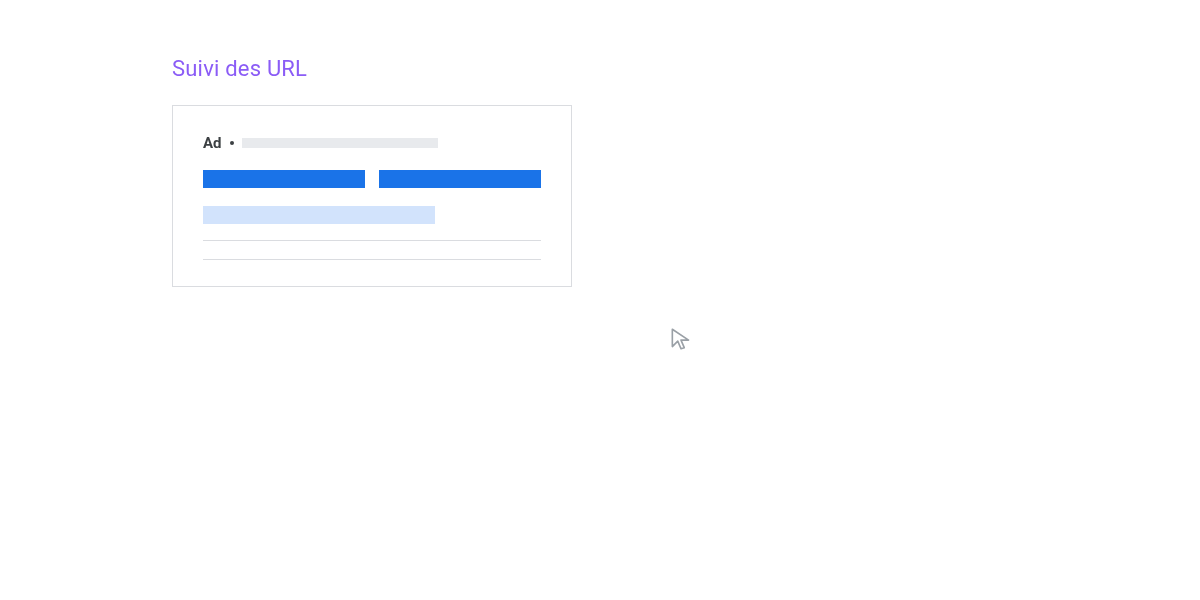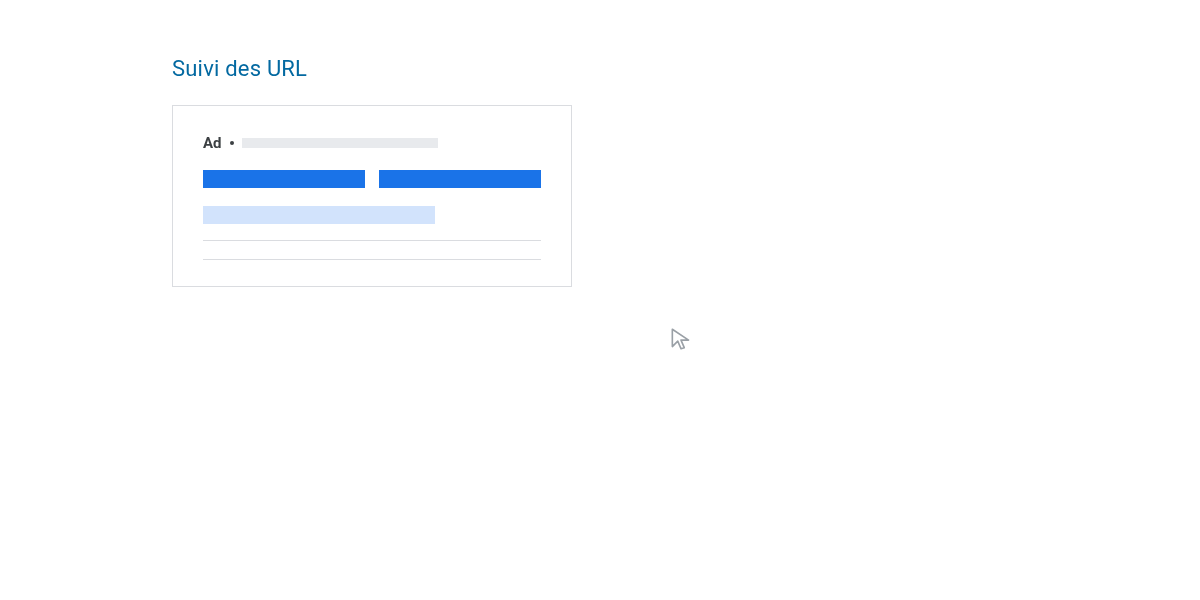--- a/index.html
+++ b/index.html
@@ -18,21 +18,21 @@
     
     .container {
       position: absolute;
       left: 172px;
       top: 56px;
     }
     
     .heading {
       font-size: 22px;
       font-weight: 400;
-      color: #0369a1;
+      color: #8b5cf6;
       margin-bottom: 24px;
       letter-spacing: 0.2px;
     }
     
     .card {
       width: 400px;
       border: 1px solid #dadce0;
       padding: 28px 30px 26px 30px;
       background: #ffffff;
     }

